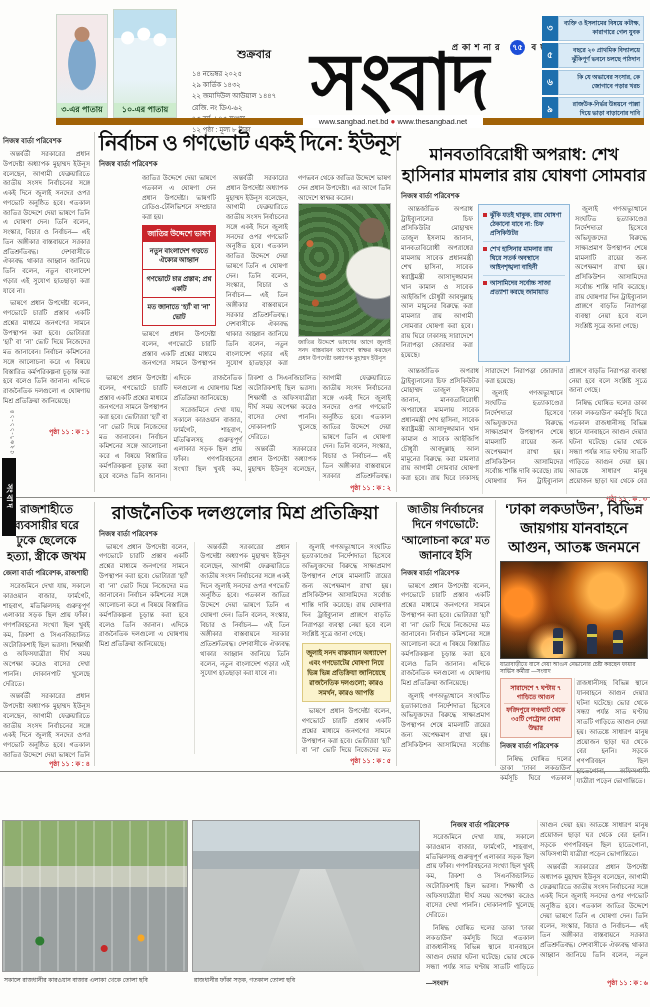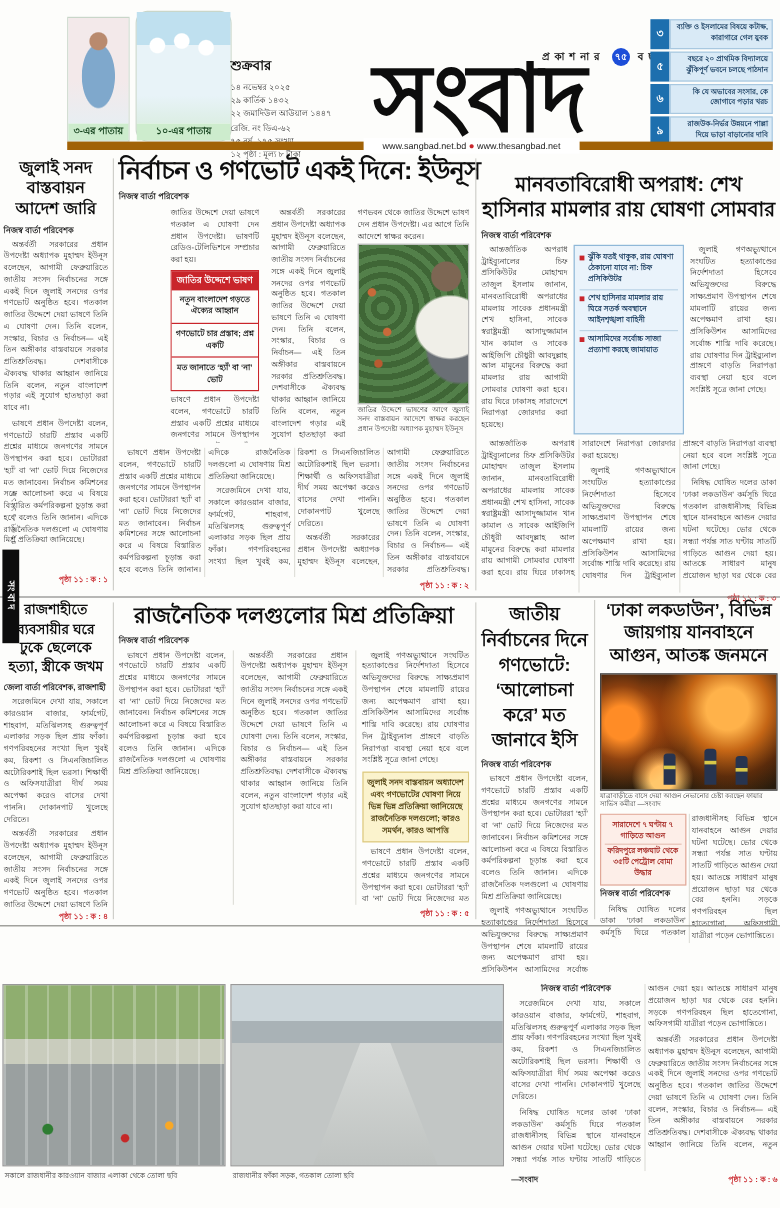--- a/index.html
+++ b/index.html
@@ -3,34 +3,34 @@
 <meta charset="utf-8">
 <style>
   * { margin:0; padding:0; box-sizing:border-box; }
   html,body { background:#e8e8e4; }
   body { font-family:"Liberation Sans","DejaVu Sans",sans-serif; }
   #page { position:relative; width:650px; height:1007px; background:#fdfdfb; margin:0 auto; overflow:hidden; color:#1a1a1a; }
 
   
   .promo { position:absolute; border:1px solid #c9d6c9; background:#fff; }
   .p1 { left:56px; top:14px; width:52px; height:104px; }
-  .p2 { left:113px; top:9px; width:80px; height:109px;border-radius:10px; }
+  .p2 { left:113px; top:9px; width:64px; height:109px; }
   .pimg { width:100%; height:calc(100% - 14px); }
   .img1 { background:
       radial-gradient(circle at 50% 22%, #b98a6e 0 7px, transparent 8px),
       radial-gradient(ellipse at 50% 55%, #7fa8cc 0 38%, transparent 40%),
       linear-gradient(180deg,#f3e9ea 0 60%, #e8eef2 100%); }
   .img2 { background:
       radial-gradient(circle at 22% 30%, #fff 0 6px, transparent 7px),
       radial-gradient(circle at 48% 26%, #fff 0 6px, transparent 7px),
       radial-gradient(circle at 74% 32%, #fff 0 6px, transparent 7px),
       linear-gradient(180deg,#bfe0ef 0 30%, #e8f3f8 30% 75%, #dceee4 100%); }
   .plabel { height:14px; background:#cdeccd; color:#14421c; font-size:8px; font-weight:bold; text-align:center; line-height:14px; }
   .dateblock { position:absolute; left:192px; top:46px; width:96px; }
-  .day { font-size:11px; font-weight:bold; color:#111; margin-bottom:3px; }
+  .day { font-size:11px; font-weight:bold; color:#111; margin-bottom:3px;margin-left:45px; }
   .dline { font-size:6.8px; color:#333; line-height:1.65; white-space:nowrap; }
   .anniv { position:absolute; left:388px; top:40px; width:170px; text-align:right; font-size:8.5px; letter-spacing:4px; font-weight:bold; color:#111; }
   .acirc { display:inline-block; width:15px; height:15px; border-radius:50%; background:#1d4ed8; color:#fff; font-size:8px; line-height:15px; text-align:center; letter-spacing:0; vertical-align:middle; }
   .mast { position:absolute; left:252px; top:48px; width:294px; height:72px; font-size:74px; font-weight:900; line-height:70px; text-align:center; color:#0d0d0d; transform:scaleY(1.06); letter-spacing:-2px; }
   .teasers { position:absolute; left:542px; top:16px; width:102px; }
   .trow { display:flex; margin-bottom:2px; height:25px; }
   .tnum { width:16px; background:#1d6fae; color:#fff; font-size:9px; font-weight:bold; display:flex; align-items:center; justify-content:center; }
   .ttext { flex:1; background:#d9eaf6; border:1px solid #a8c8e0; color:#143a5e; font-size:6px; font-weight:bold; line-height:1.55; padding:2px 3px; text-align:right; overflow:hidden; }
   .redbar { position:absolute; left:56px; top:118px; width:588px; height:7px; background:#a16207; }
   .webbox { position:absolute; left:247px; top:-3px; width:180px; height:13px; background:#fff; text-align:center; font-size:7.5px; color:#222; line-height:13px; white-space:nowrap; }
@@ -90,21 +90,21 @@
   .m1 .hl { font-size:11.5px; line-height:1.35; }
   .m1 .body { height:178px; overflow:hidden; margin-top:2px; }
   .m2 { position:absolute; left:99px; top:502px; width:292px; height:264px; }
   .m2 .hl { font-size:18px; line-height:1.25; }
   .m2-cols { display:flex; gap:6px; margin-top:2px; height:212px; }
   .m2c { flex:1; overflow:hidden; }
   .m2c + .m2c { border-left:1px solid #e0e0da; padding-left:5px; }
   .yellowbox { background:#fbf3cd; border:1px solid #dcc980; padding:4px 3px; font-size:6.6px; font-weight:bold; color:#4a3a08; line-height:1.5; text-align:center; margin:4px 0; }
   .m2 .jump { margin-top:2px; }
   .m3 { position:absolute; left:396px; top:502px; width:94px; height:264px; padding-left:4px; border-left:1px solid #cfcfca; }
-  .m3 .hl { font-size:15px; line-height:1.4; }
+  .m3 .hl { font-size:11px; line-height:1.4; }
   .m3 .body { height:168px; overflow:hidden; margin-top:2px; }
   .m4 { position:absolute; left:495px; top:500px; width:153px; height:266px; padding-left:4px; border-left:1px solid #cfcfca; }
   .m4 .hl { font-size:14.5px; line-height:1.3; }
   .fire-photo { margin-top:4px; height:98px; position:relative; border:1px solid #444; background:
       radial-gradient(circle at 72% 30%, #ffb24a 0 14%, rgba(255,130,25,.75) 28%, rgba(200,80,10,.35) 45%, transparent 60%),
       radial-gradient(circle at 12% 42%, #ff8c26 0 10%, rgba(255,110,20,.5) 22%, transparent 40%),
       radial-gradient(circle at 35% 90%, #ffc76b 0 8%, transparent 20%),
       linear-gradient(180deg,#15110b 0 55%, #2a1d0d 100%); }
   .ff { position:absolute; bottom:4px; width:10px; height:26px; background:#27344f; border-radius:3px 3px 0 0; }
   .ff::after { content:""; position:absolute; left:0; top:10px; width:100%; height:3px; background:#d8c84a; }
@@ -196,21 +196,20 @@
     <div class="redbar">
       <div class="webbox">
         <span>www.sangbad.net.bd</span>
         <span class="webdot">●</span>
         <span>www.thesangbad.net</span>
       </div>
     </div>
   </div>
 
   <div class="a1 colrule-r">
-    <div class="hl">জুলাই সনদ বাস্তবায়ন আদেশ জারি</div>
     <div class="byline">নিজস্ব বার্তা পরিবেশক</div>
     <div class="body bd">
       <p>অন্তর্বর্তী সরকারের প্রধান উপদেষ্টা অধ্যাপক মুহাম্মদ ইউনূস বলেছেন, আগামী ফেব্রুয়ারিতে জাতীয় সংসদ নির্বাচনের সঙ্গে একই দিনে জুলাই সনদের ওপর গণভোট অনুষ্ঠিত হবে। গতকাল জাতির উদ্দেশে দেয়া ভাষণে তিনি এ ঘোষণা দেন। তিনি বলেন, সংস্কার, বিচার ও নির্বাচন— এই তিন অঙ্গীকার বাস্তবায়নে সরকার প্রতিশ্রুতিবদ্ধ। দেশবাসীকে ঐক্যবদ্ধ থাকার আহ্বান জানিয়ে তিনি বলেন, নতুন বাংলাদেশ গড়ার এই সুযোগ হাতছাড়া করা যাবে না।</p>
       <p>ভাষণে প্রধান উপদেষ্টা বলেন, গণভোটে চারটি প্রস্তাব একটি প্রশ্নের মাধ্যমে জনগণের সামনে উপস্থাপন করা হবে। ভোটাররা ‘হ্যাঁ’ বা ‘না’ ভোট দিয়ে নিজেদের মত জানাবেন। নির্বাচন কমিশনের সঙ্গে আলোচনা করে এ বিষয়ে বিস্তারিত কর্মপরিকল্পনা চূড়ান্ত করা হবে বলেও তিনি জানান। এদিকে রাজনৈতিক দলগুলো এ ঘোষণায় মিশ্র প্রতিক্রিয়া জানিয়েছে।</p>
     </div>
     <div class="jump">পৃষ্ঠা ১১ : ক : ১</div>
   </div>
 
   <div class="lead">
     <div class="hl">নির্বাচন ও গণভোট একই দিনে: ইউনূস</div>

